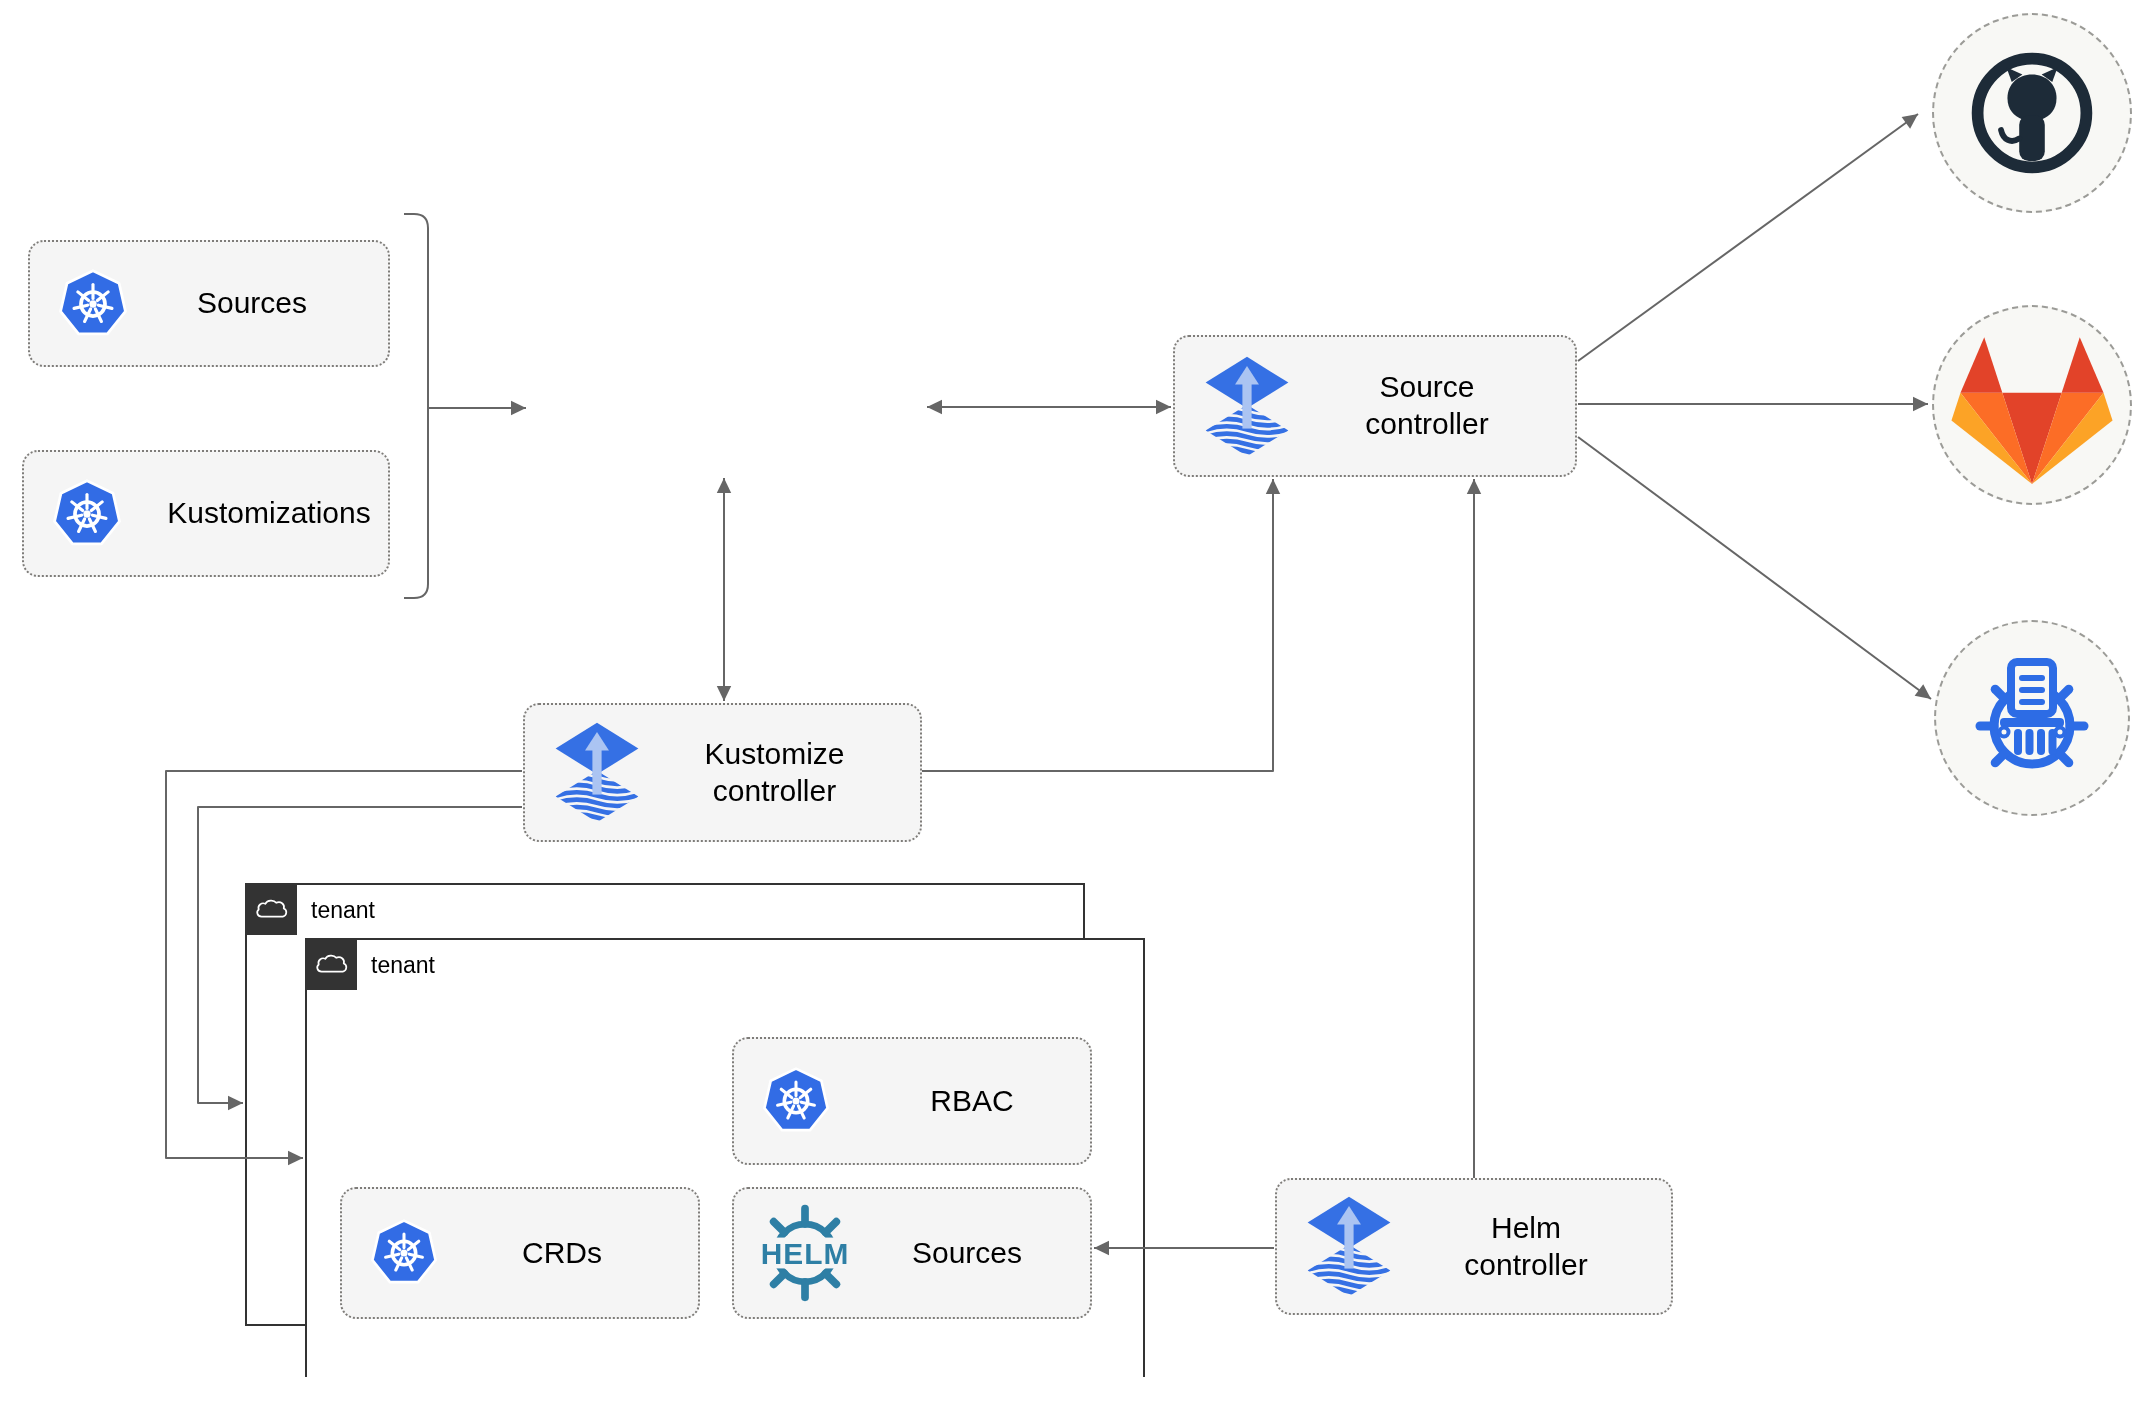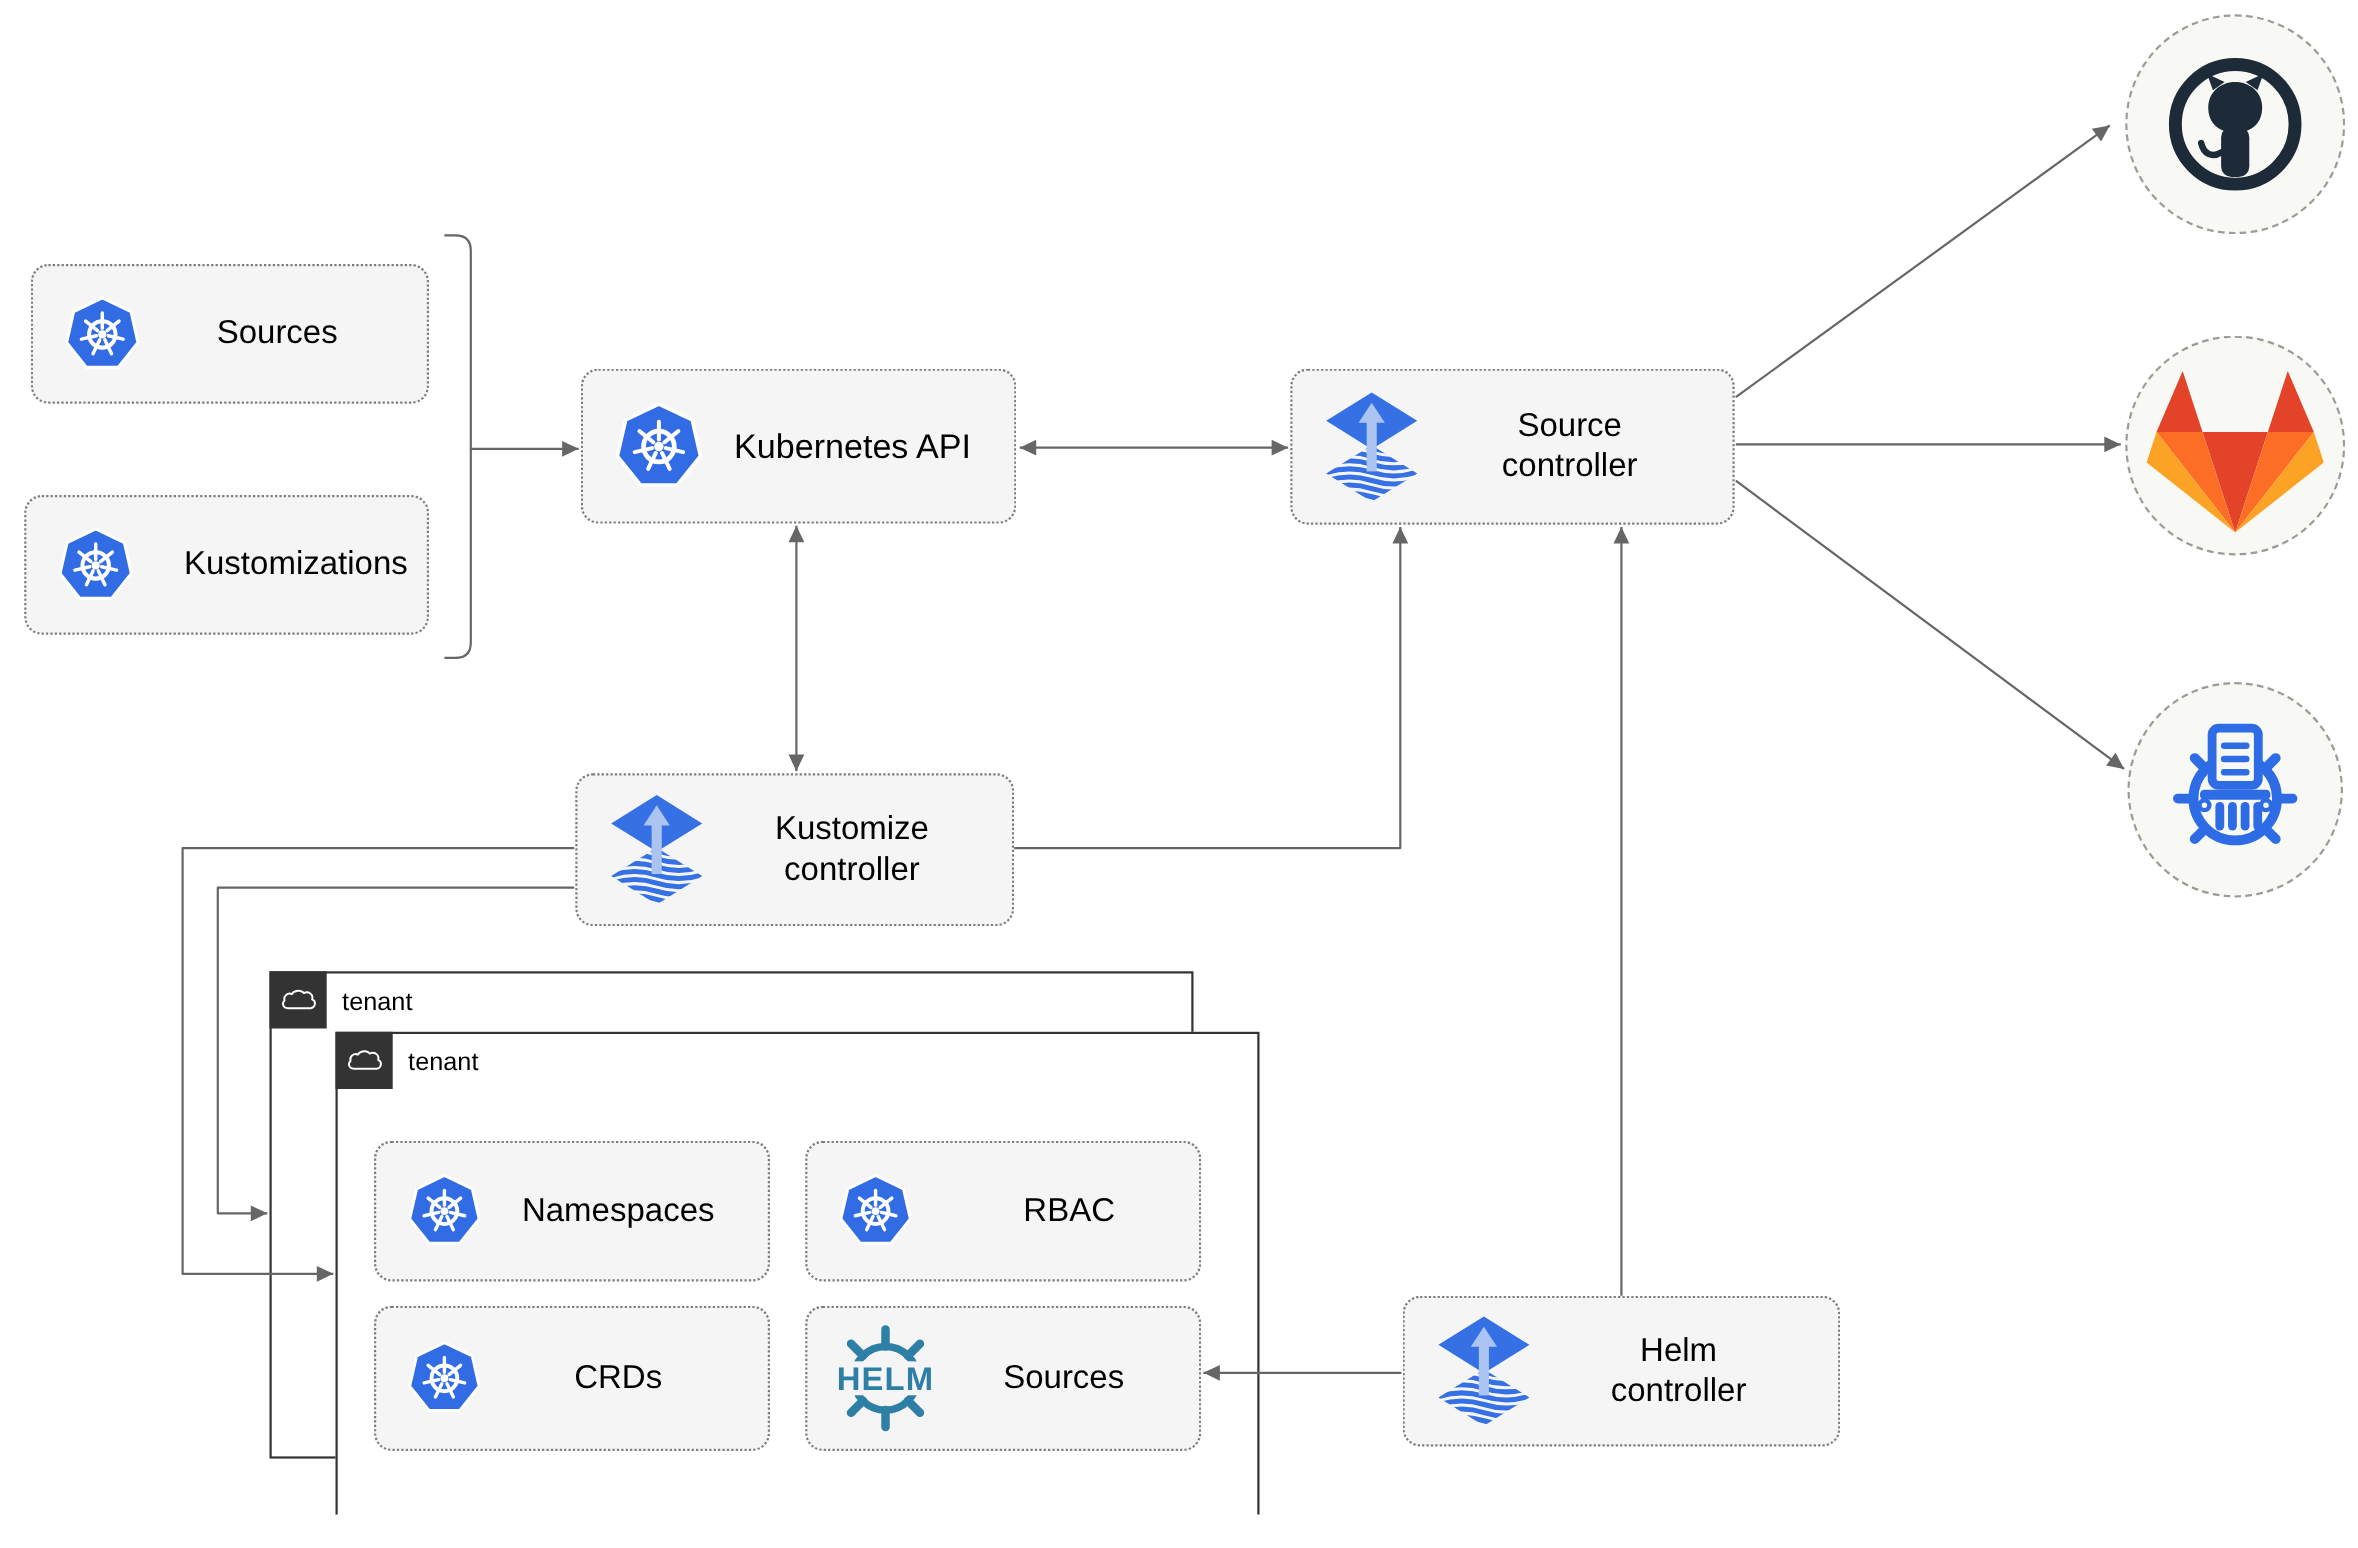--- a/index.html
+++ b/index.html
@@ -131,28 +131,20 @@
 
   <div class="node" style="left:22px;top:450px;width:368px;height:127px;gap:40px;">
     <span class="icon">
       <svg width="74" height="74">
           <use href="#sym-k8s"></use>
         </svg>
       </span>
     <div class="label">Kustomizations</div>
   </div>
 
-  <div class="node" style="left:528px;top:335px;width:396px;height:141px;">
-    <span class="icon">
-      <svg width="86" height="86">
-          <use href="#sym-k8s"></use>
-        </svg>
-      </span>
-    <div class="label" style="font-size:31px;">Kubernetes API</div>
-  </div>
 
   <div class="node" style="left:1173px;top:335px;width:404px;height:142px;">
     <span class="icon">
       <svg width="92" height="103">
           <use href="#sym-flux"></use>
         </svg>
       </span>
     <div class="label">
       <div>Source</div>
       <div>controller</div>
@@ -198,28 +190,20 @@
     <div class="tenant-header">
       <span>
           <svg width="34" height="24">
             <use href="#sym-cloud"></use>
           </svg>
         </span>
     </div>
     <div class="tenant-title">tenant</div>
   </div>
 
-  <div class="node" style="left:340px;top:1037px;width:360px;height:128px;">
-    <span class="icon">
-      <svg width="72" height="72">
-          <use href="#sym-k8s"></use>
-        </svg>
-      </span>
-    <div class="label">Namespaces</div>
-  </div>
 
   <div class="node" style="left:732px;top:1037px;width:360px;height:128px;gap:36px;">
     <span class="icon">
       <svg width="72" height="72">
           <use href="#sym-k8s"></use>
         </svg>
       </span>
     <div class="label">RBAC</div>
   </div>
 

